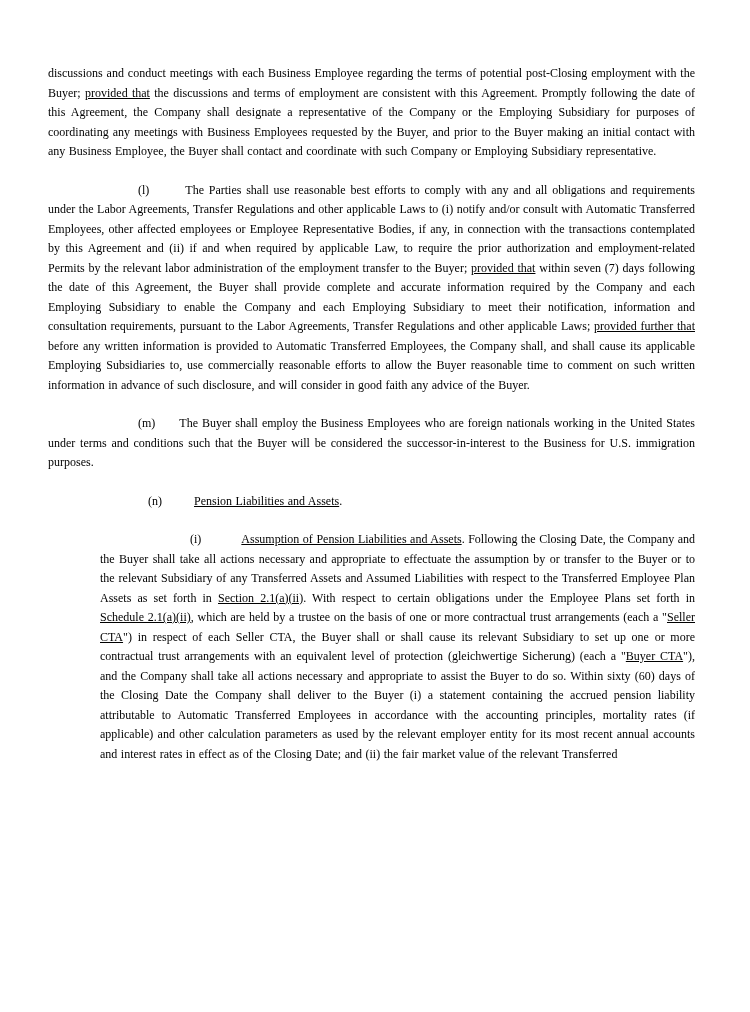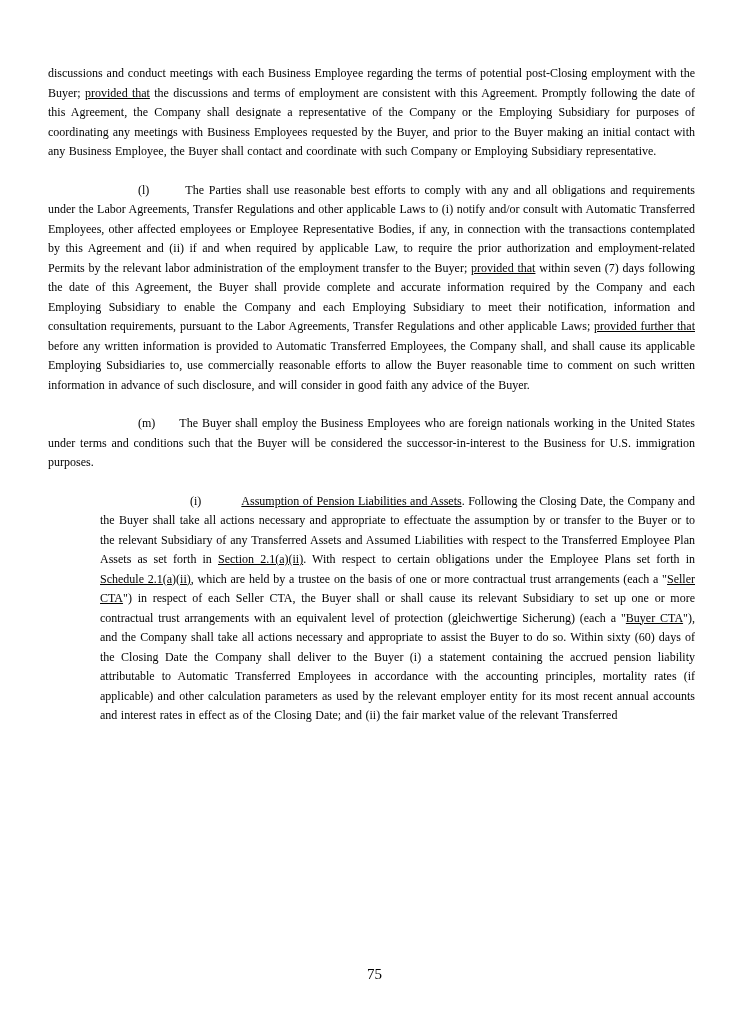--- a/index.html
+++ b/index.html
@@ -48,16 +48,16 @@
   }
 </style>
 </head>
 <body>
 
 <div class="page">
   <div class="content">
     <p class="para"><span>discussions and conduct meetings with each Business Employee regarding the terms of potential post-Closing employment with the Buyer; </span><span class="seg-u">provided that</span><span> the discussions and terms of employment are consistent with this Agreement.  Promptly following the date of this Agreement, the Company shall designate a representative of the Company or the Employing Subsidiary for purposes of coordinating any meetings with Business Employees requested by the Buyer, and prior to the Buyer making an initial contact with any Business Employee, the Buyer shall contact and coordinate with such Company or Employing Subsidiary representative.</span></p>
     <p class="para"><span class="seg-tab" style="width: 90px;"></span><span>(l)</span><span class="seg-tab" style="width: 36px;"></span><span>The Parties shall use reasonable best efforts to comply with any and all obligations and requirements under the Labor Agreements, Transfer Regulations and other applicable Laws to (i) notify and/or consult with Automatic Transferred Employees, other affected employees or Employee Representative Bodies, if any, in connection with the transactions contemplated by this Agreement and (ii) if and when required by applicable Law, to require the prior authorization and employment-related Permits by the relevant labor administration of the employment transfer to the Buyer; </span><span class="seg-u">provided that</span><span> within seven (7) days following the date of this Agreement, the Buyer shall provide complete and accurate information required by the Company and each Employing Subsidiary to enable the Company and each Employing Subsidiary to meet their notification, information and consultation requirements, pursuant to the Labor Agreements, Transfer Regulations and other applicable Laws; </span><span class="seg-u">provided further that</span><span> before any written information is provided to Automatic Transferred Employees, the Company shall, and shall cause its applicable Employing Subsidiaries to, use commercially reasonable efforts to allow the Buyer reasonable time to comment on such written information in advance of such disclosure, and will consider in good faith any advice of the Buyer.</span></p>
     <p class="para"><span class="seg-tab" style="width: 90px;"></span><span>(m)</span><span class="seg-tab" style="width: 24px;"></span><span>The Buyer shall employ the Business Employees who are foreign nationals working in the United States under terms and conditions such that the Buyer will be considered the successor-in-interest to the Business for U.S. immigration purposes.</span></p>
+    <p class="para"><span class="seg-tab" style="width: 100px;"></span><span>(n)</span><span class="seg-tab" style="width: 32px;"></span><span class="seg-u">Pension Liabilities and Assets</span><span>.</span></p>
     <p class="para sub"><span class="seg-tab" style="width: 90px;"></span><span>(i)</span><span class="seg-tab" style="width: 40px;"></span><span class="seg-u">Assumption of Pension Liabilities and Assets</span><span>. Following the Closing Date, the Company and the Buyer shall take all actions necessary and appropriate to effectuate the assumption by or transfer to the Buyer or to the relevant Subsidiary of any Transferred Assets and Assumed Liabilities with respect to the Transferred Employee Plan Assets as set forth in </span><span class="seg-u">Section 2.1(a)(ii)</span><span>. With respect to certain obligations under the Employee Plans set forth in </span><span class="seg-u">Schedule 2.1(a)(ii)</span><span>, which are held by a trustee on the basis of one or more contractual trust arrangements (each a "</span><span class="seg-u">Seller CTA</span><span>") in respect of each Seller CTA, the Buyer shall or shall cause its relevant Subsidiary to set up one or more contractual trust arrangements with an equivalent level of protection </span><span class="seg-i">(gleichwertige Sicherung)</span><span> (each a "</span><span class="seg-u">Buyer CTA</span><span>"), and the Company shall take all actions necessary and appropriate to assist the Buyer to do so.  Within sixty (60) days of the Closing Date the Company shall deliver to the Buyer (i) a statement containing the accrued pension liability attributable to Automatic Transferred Employees in accordance with the accounting principles, mortality rates (if applicable) and other calculation parameters as used by the relevant employer entity for its most recent annual accounts and interest rates in effect as of the Closing Date; and (ii) the fair market value of the relevant Transferred</span></p>
   </div>
-  <div class="page-number">75</div>
 </div>
 
 </body></html>

